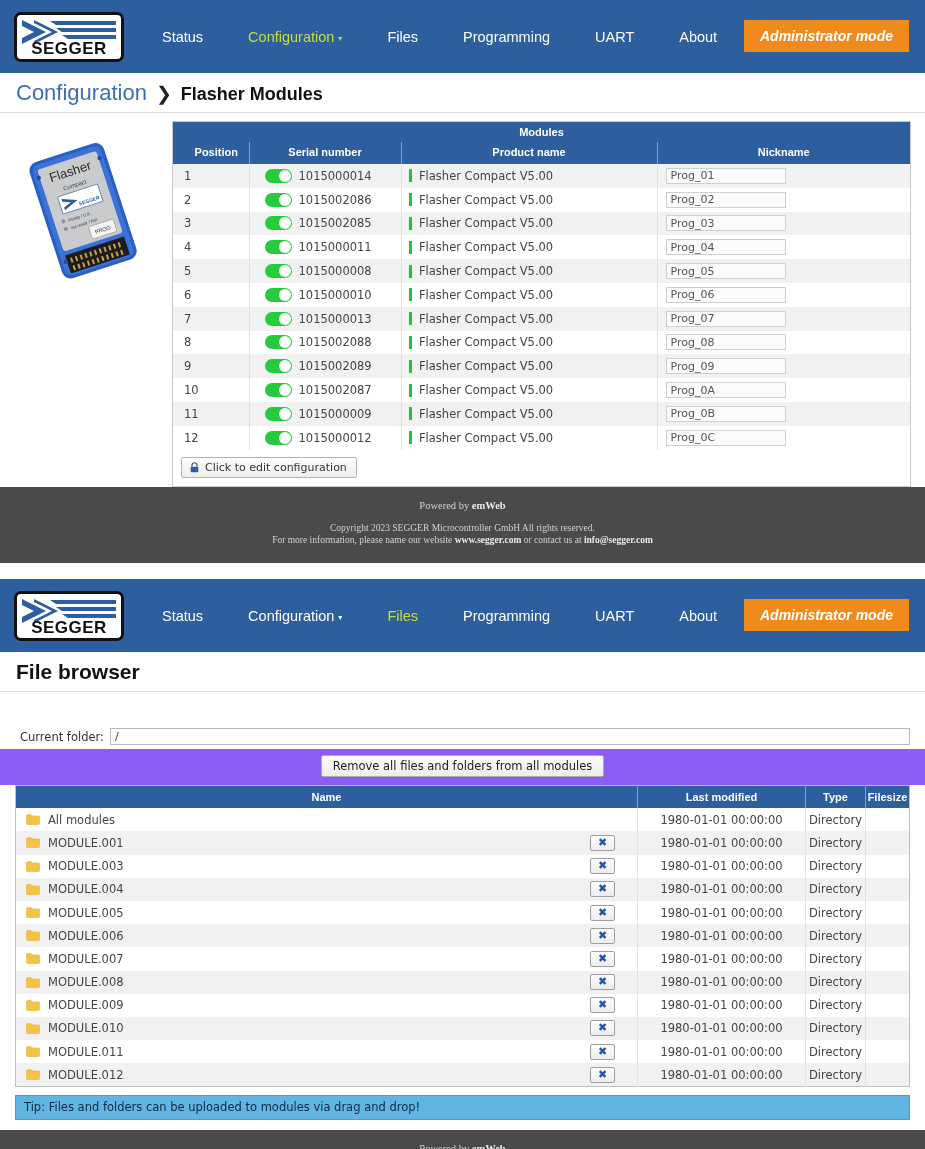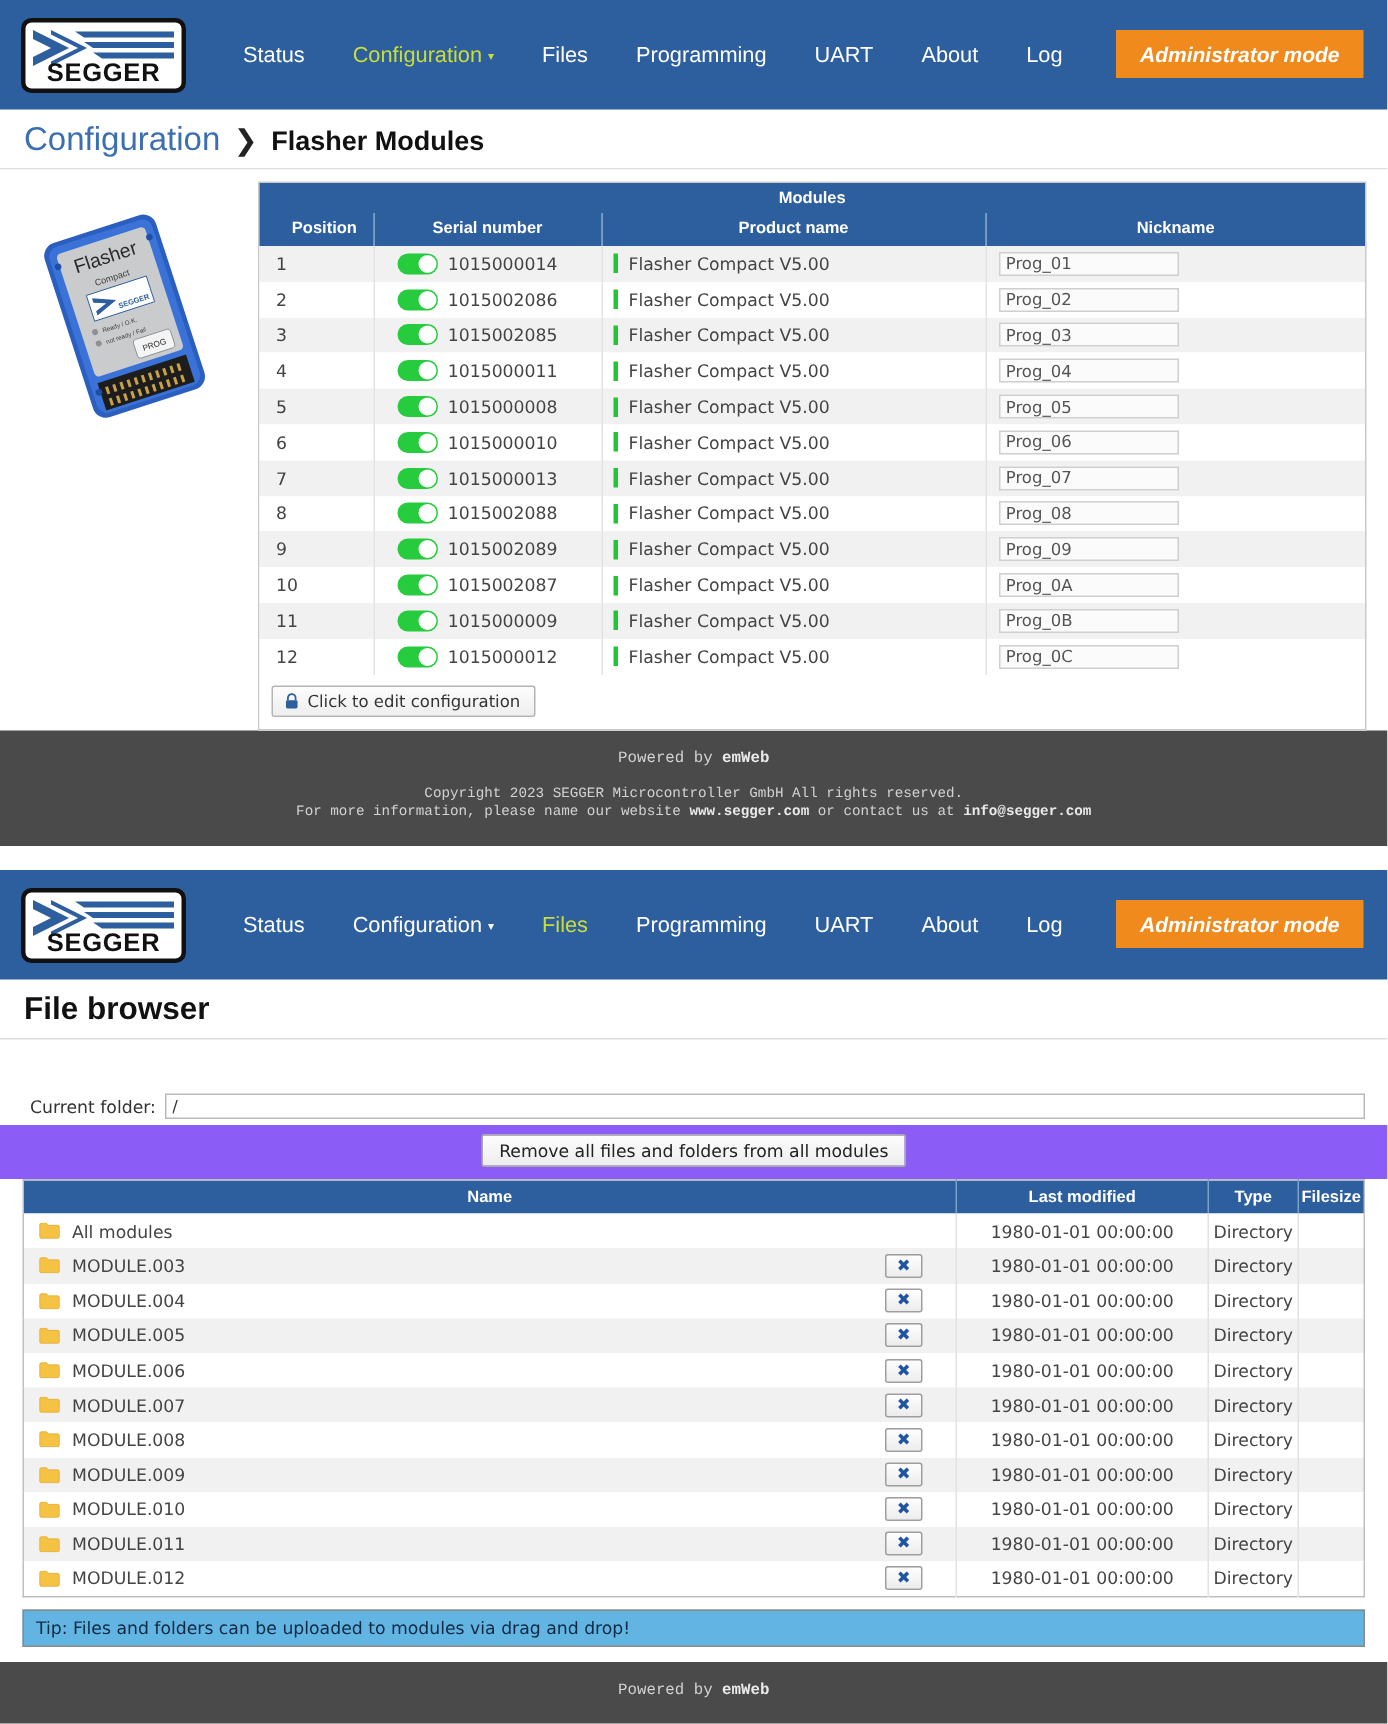--- a/index.html
+++ b/index.html
@@ -34,21 +34,21 @@
     position:relative;
     overflow:hidden;
     flex:none;
   }
   .logo-svg { position:absolute; top:2px; left:3px; }
   .logo-word {
     font-family:"Liberation Sans", sans-serif;
     font-weight:bold; font-size:17px; letter-spacing:0.5px;
     color:#111; line-height:1; z-index:2; margin-bottom:1px;
   }
-  .nav-items { display:flex; align-items:center; margin-left:22px; }
+  .nav-items { display:flex; align-items:center; margin-left:22px;gap:13px; }
   .nav-item {
     color:#ffffff;
     font-family:"Liberation Sans", sans-serif;
     font-size:14.5px;
     padding:6px 16px;
     white-space:nowrap;
     cursor:pointer;
   }
   .nav-item.active { color:#c8dd3a; }
   .caret { font-size:8px; margin-left:4px; position:relative; top:-1px; }
@@ -144,21 +144,21 @@
     display:inline-flex; align-items:center; gap:5px;
     cursor:pointer;
   }
   .lock-icon { width:11px; height:11px; }
 
   
   .footer {
     background:#4a4a4a; color:#d2d2d2;
     text-align:center;
     padding:13px 0 16px;
-    font-family:Liberation Mono, monospace;
+    font-family:Liberation Serif, serif;
   }
   .footer .p1 { font-size:10.5px; margin-bottom:11px; }
   .footer .p2 { font-size:9.5px; line-height:1.35; }
   .footer b { color:#eaeaea; }
 
   .gap { height:16px; background:#ffffff; }
 
   
   .page-title {
     font-family:"Liberation Sans", sans-serif;
@@ -609,20 +609,34 @@
               <td class="c-mod">1980-01-01 00:00:00</td>
               <td class="c-type">Directory</td>
               <td class="c-size"></td>
             </tr>
             <tr>
               <td>
                 <div class="name-cell">
                   <svg class="folder-icon" viewBox="0 0 14 11">
                     <path d="M0.5 1.5 a1 1 0 0 1 1-1 H5 l1.2 1.4 H12.5 a1 1 0 0 1 1 1 V9.5 a1 1 0 0 1-1 1 H1.5 a1 1 0 0 1-1-1 Z" fill="#f5c243" stroke="#e0a92c" stroke-width="0.5"></path>
                   </svg>
+                  <span class="nm">MODULE.001</span>
+                  <div class="x-btn">✖</div>
+                </div>
+              </td>
+              <td class="c-mod">1980-01-01 00:00:00</td>
+              <td class="c-type">Directory</td>
+              <td class="c-size"></td>
+            </tr>
+            <tr>
+              <td>
+                <div class="name-cell">
+                  <svg class="folder-icon" viewBox="0 0 14 11">
+                    <path d="M0.5 1.5 a1 1 0 0 1 1-1 H5 l1.2 1.4 H12.5 a1 1 0 0 1 1 1 V9.5 a1 1 0 0 1-1 1 H1.5 a1 1 0 0 1-1-1 Z" fill="#f5c243" stroke="#e0a92c" stroke-width="0.5"></path>
+                  </svg>
                   <span class="nm">MODULE.003</span>
                   <div class="x-btn">✖</div>
                 </div>
               </td>
               <td class="c-mod">1980-01-01 00:00:00</td>
               <td class="c-type">Directory</td>
               <td class="c-size"></td>
             </tr>
             <tr>
               <td>

